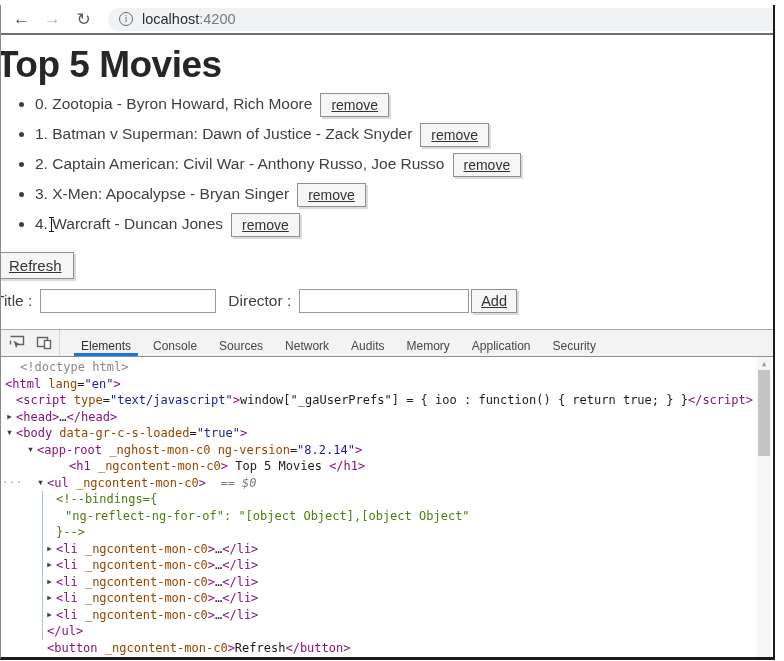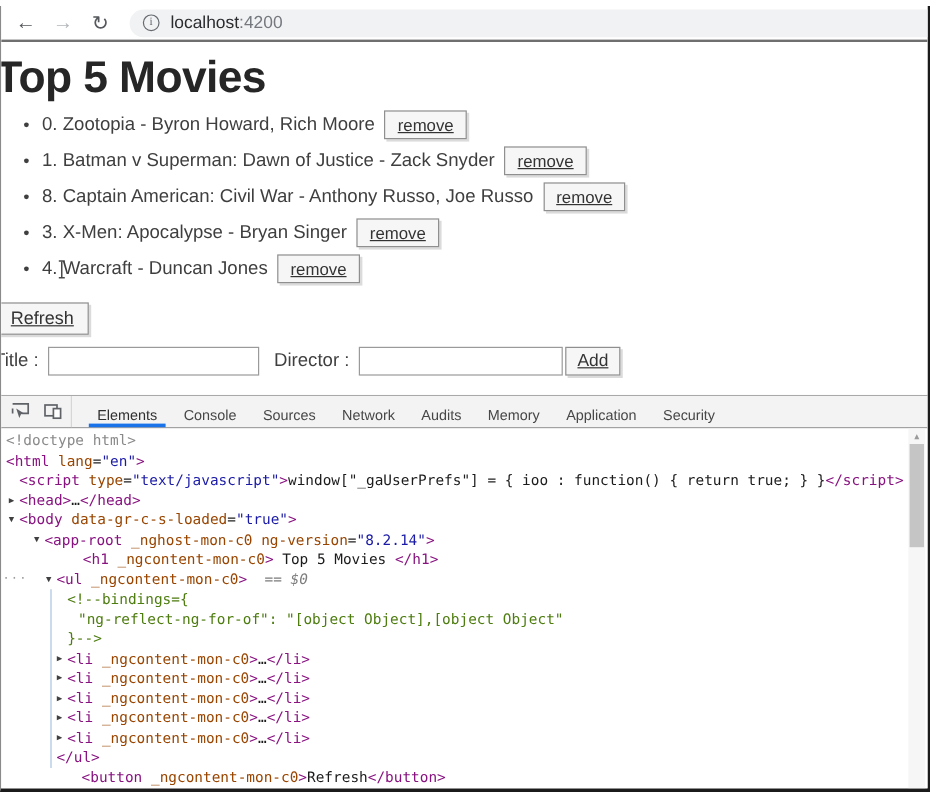--- a/index.html
+++ b/index.html
@@ -115,21 +115,21 @@
       <span class="info-ic">i</span>
       <span class="url"><span>localhost</span><span class="port">:4200</span></span>
     </div>
   </div>
 
   <div class="page">
     <h1>Top 5 Movies</h1>
     <ul class="movies">
         <li><span>0. Zootopia - Byron Howard, Rich Moore</span><button class="btn">remove</button></li>
         <li><span>1. Batman v Superman: Dawn of Justice - Zack Snyder</span><button class="btn">remove</button></li>
-        <li><span>8. Captain American: Civil War - Anthony Russo, Joe Russo</span><button class="btn">remove</button></li>
+        <li><span>2. Captain American: Civil War - Anthony Russo, Joe Russo</span><button class="btn">remove</button></li>
         <li><span>3. X-Men: Apocalypse - Bryan Singer</span><button class="btn">remove</button></li>
         <li><span>4. Warcraft - Duncan Jones</span><button class="btn">remove</button></li>
       </ul>
     <button class="btn refresh">Refresh</button>
     <div class="form-row">
       <span>Title :</span>
       <input class="in-title" value="" style="">
       <span class="lbl-director">Director :</span>
       <input class="in-director" value="" style="">
       <button class="btn add">Add</button>
@@ -157,38 +157,38 @@
           <div class="dt-tab">Network</div>
           <div class="dt-tab">Audits</div>
           <div class="dt-tab">Memory</div>
           <div class="dt-tab">Application</div>
           <div class="dt-tab">Security</div>
         </div>
     </div>
     <div class="dt-content">
       <div class="indent-guide"></div>
       <div id="tree-rows">
-          <div class="dt-line" style="padding-left: 4px;"><span class="tk-gray">&lt;!doctype html&gt;</span></div>
+          <div class="dt-line" style="padding-left: 19px;"><span class="tk-gray">&lt;!doctype html&gt;</span></div>
           <div class="dt-line" style="padding-left: 4px;"><span class="tk-tag">&lt;html </span><span class="tk-attr">lang</span><span class="tk-text">=</span><span class="tk-val">"en"</span><span class="tk-tag">&gt;</span></div>
           <div class="dt-line" style="padding-left: 15px;"><span class="tk-tag">&lt;script </span><span class="tk-attr">type</span><span class="tk-text">=</span><span class="tk-val">"text/javascript"</span><span class="tk-tag">&gt;</span><span class="tk-text">window["_gaUserPrefs"] = { ioo : function() { return true; } }</span><span class="tk-tag">&lt;/script&gt;</span></div>
           <div class="dt-line" style="padding-left: 15px;"><span class="arrow" style="left: 3px;">▶</span><span class="tk-tag">&lt;head&gt;</span><span class="tk-text">…</span><span class="tk-tag">&lt;/head&gt;</span></div>
           <div class="dt-line" style="padding-left: 15px;"><span class="arrow" style="left: 3px;">▼</span><span class="tk-tag">&lt;body </span><span class="tk-attr">data-gr-c-s-loaded</span><span class="tk-text">=</span><span class="tk-val">"true"</span><span class="tk-tag">&gt;</span></div>
           <div class="dt-line" style="padding-left: 36px;"><span class="arrow" style="left: 24px;">▼</span><span class="tk-tag">&lt;app-root </span><span class="tk-attr">_nghost-mon-c0 </span><span class="tk-attr">ng-version</span><span class="tk-text">=</span><span class="tk-val">"8.2.14"</span><span class="tk-tag">&gt;</span></div>
           <div class="dt-line" style="padding-left: 68px;"><span class="tk-tag">&lt;h1 </span><span class="tk-attr">_ngcontent-mon-c0</span><span class="tk-tag">&gt;</span><span class="tk-text"> Top 5 Movies </span><span class="tk-tag">&lt;/h1&gt;</span></div>
           <div class="dt-line" style="padding-left: 46px;"><span class="arrow" style="left: 34px;">▼</span><span class="gutter-dots">···</span><span class="tk-tag">&lt;ul </span><span class="tk-attr">_ngcontent-mon-c0</span><span class="tk-tag">&gt;</span><span class="tk-flag">  == $0</span></div>
           <div class="dt-line" style="padding-left: 55px;"><span class="tk-comment">&lt;!--bindings={</span></div>
           <div class="dt-line" style="padding-left: 64px;"><span class="tk-comment">"ng-reflect-ng-for-of": "[object Object],[object Object"</span></div>
           <div class="dt-line" style="padding-left: 55px;"><span class="tk-comment">}--&gt;</span></div>
           <div class="dt-line" style="padding-left: 55px;"><span class="arrow" style="left: 43px;">▶</span><span class="tk-tag">&lt;li </span><span class="tk-attr">_ngcontent-mon-c0</span><span class="tk-tag">&gt;</span><span class="tk-text">…</span><span class="tk-tag">&lt;/li&gt;</span></div>
           <div class="dt-line" style="padding-left: 55px;"><span class="arrow" style="left: 43px;">▶</span><span class="tk-tag">&lt;li </span><span class="tk-attr">_ngcontent-mon-c0</span><span class="tk-tag">&gt;</span><span class="tk-text">…</span><span class="tk-tag">&lt;/li&gt;</span></div>
           <div class="dt-line" style="padding-left: 55px;"><span class="arrow" style="left: 43px;">▶</span><span class="tk-tag">&lt;li </span><span class="tk-attr">_ngcontent-mon-c0</span><span class="tk-tag">&gt;</span><span class="tk-text">…</span><span class="tk-tag">&lt;/li&gt;</span></div>
           <div class="dt-line" style="padding-left: 55px;"><span class="arrow" style="left: 43px;">▶</span><span class="tk-tag">&lt;li </span><span class="tk-attr">_ngcontent-mon-c0</span><span class="tk-tag">&gt;</span><span class="tk-text">…</span><span class="tk-tag">&lt;/li&gt;</span></div>
           <div class="dt-line" style="padding-left: 55px;"><span class="arrow" style="left: 43px;">▶</span><span class="tk-tag">&lt;li </span><span class="tk-attr">_ngcontent-mon-c0</span><span class="tk-tag">&gt;</span><span class="tk-text">…</span><span class="tk-tag">&lt;/li&gt;</span></div>
           <div class="dt-line" style="padding-left: 46px;"><span class="tk-tag">&lt;/ul&gt;</span></div>
-          <div class="dt-line" style="padding-left: 67px;"><span class="tk-tag">&lt;button </span><span class="tk-attr">_ngcontent-mon-c0</span><span class="tk-tag">&gt;</span><span class="tk-text">Refresh</span><span class="tk-tag">&lt;/button&gt;</span></div>
+          <div class="dt-line" style="padding-left: 46px;"><span class="tk-tag">&lt;button </span><span class="tk-attr">_ngcontent-mon-c0</span><span class="tk-tag">&gt;</span><span class="tk-text">Refresh</span><span class="tk-tag">&lt;/button&gt;</span></div>
         </div>
       <div class="dt-scroll">
         <div class="up">▲</div>
         <div class="thumb"></div>
       </div>
     </div>
   </div>
 
 </div>
 

